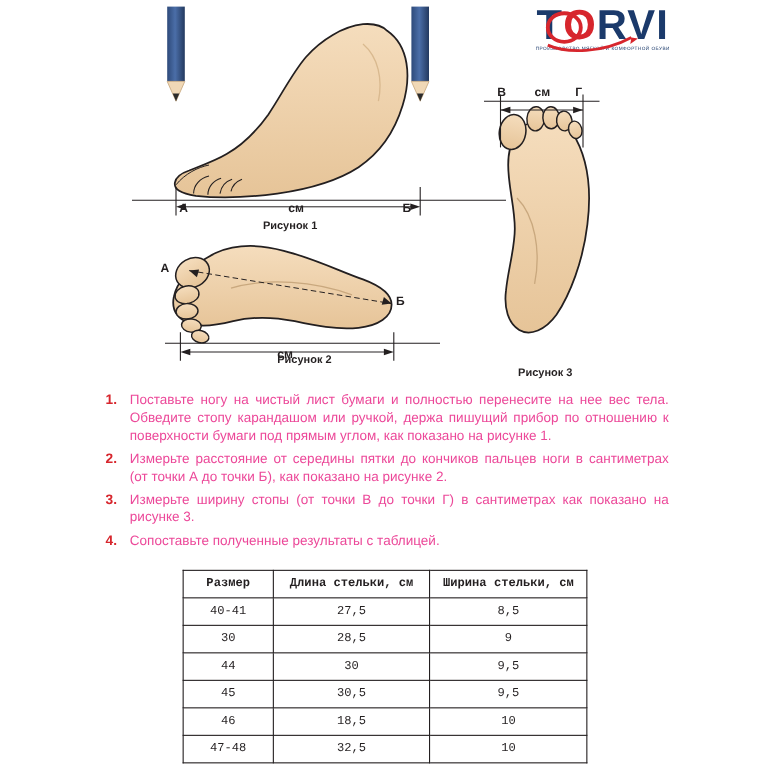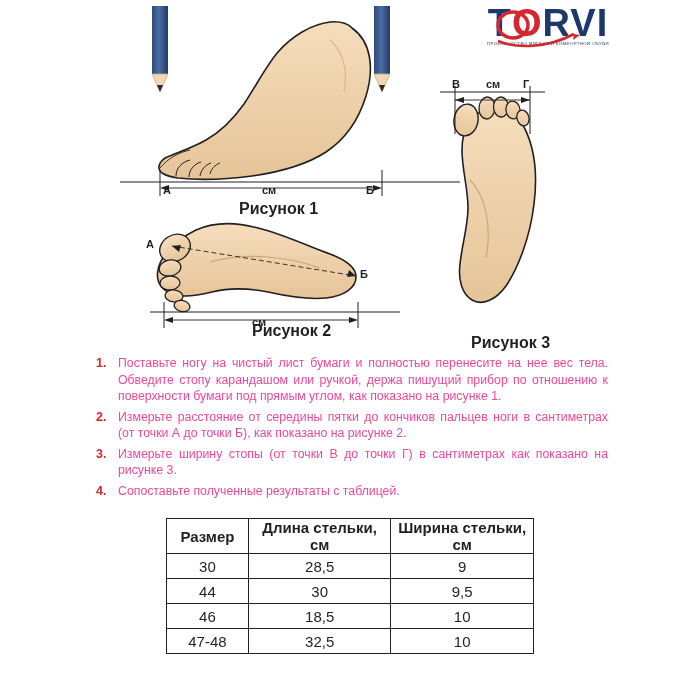--- a/index.html
+++ b/index.html
@@ -44,21 +44,21 @@
   }
 
   
   .figures {
     position:absolute;
     left:0; top:0;
     width:700px; height:352px;
   }
   .fig-caption {
     position:absolute;
-    font-size:16px;
+    font-size:10px;
     font-weight:bold;
     color:#231f20;
     white-space:nowrap;
   }
   .dimlabel {
     position:absolute;
     font-size:11px;
     font-weight:bold;
     color:#231f20;
     white-space:nowrap;
@@ -93,26 +93,27 @@
 
   
   .sizing-table {
     position:absolute;
     left:166px; top:518px;
     width:368px;
     border-collapse:collapse;
   }
   .sizing-table th, .sizing-table td {
     border:1px solid #231f20;
-    font-size:15px;
+    font-size:11px;
     text-align:center;
     height:25px;
     padding:0 4px;
     font-weight:normal;
     color:#231f20;
+    font-family:Liberation Mono, monospace;
   }
   .sizing-table th { font-weight:bold; }
   .col-size  { width:82px; }
   .col-len   { width:143px; }
   .col-wid   { width:143px; }
 </style>
 </head>
 <body>
 
 <div class="brand">
@@ -262,30 +263,40 @@
 <table class="sizing-table">
   <thead>
     <tr>
       <th class="col-size">Размер</th>
       <th class="col-len">Длина стельки, см</th>
       <th class="col-wid">Ширина стельки, см</th>
     </tr>
   </thead>
   <tbody>
     <tr>
+      <td>40-41</td>
+      <td>27,5</td>
+      <td>8,5</td>
+    </tr>
+    <tr>
       <td>30</td>
       <td>28,5</td>
       <td>9</td>
     </tr>
     <tr>
       <td>44</td>
       <td>30</td>
       <td>9,5</td>
     </tr>
     <tr>
+      <td>45</td>
+      <td>30,5</td>
+      <td>9,5</td>
+    </tr>
+    <tr>
       <td>46</td>
       <td>18,5</td>
       <td>10</td>
     </tr>
     <tr>
       <td>47-48</td>
       <td>32,5</td>
       <td>10</td>
     </tr>
   </tbody>

